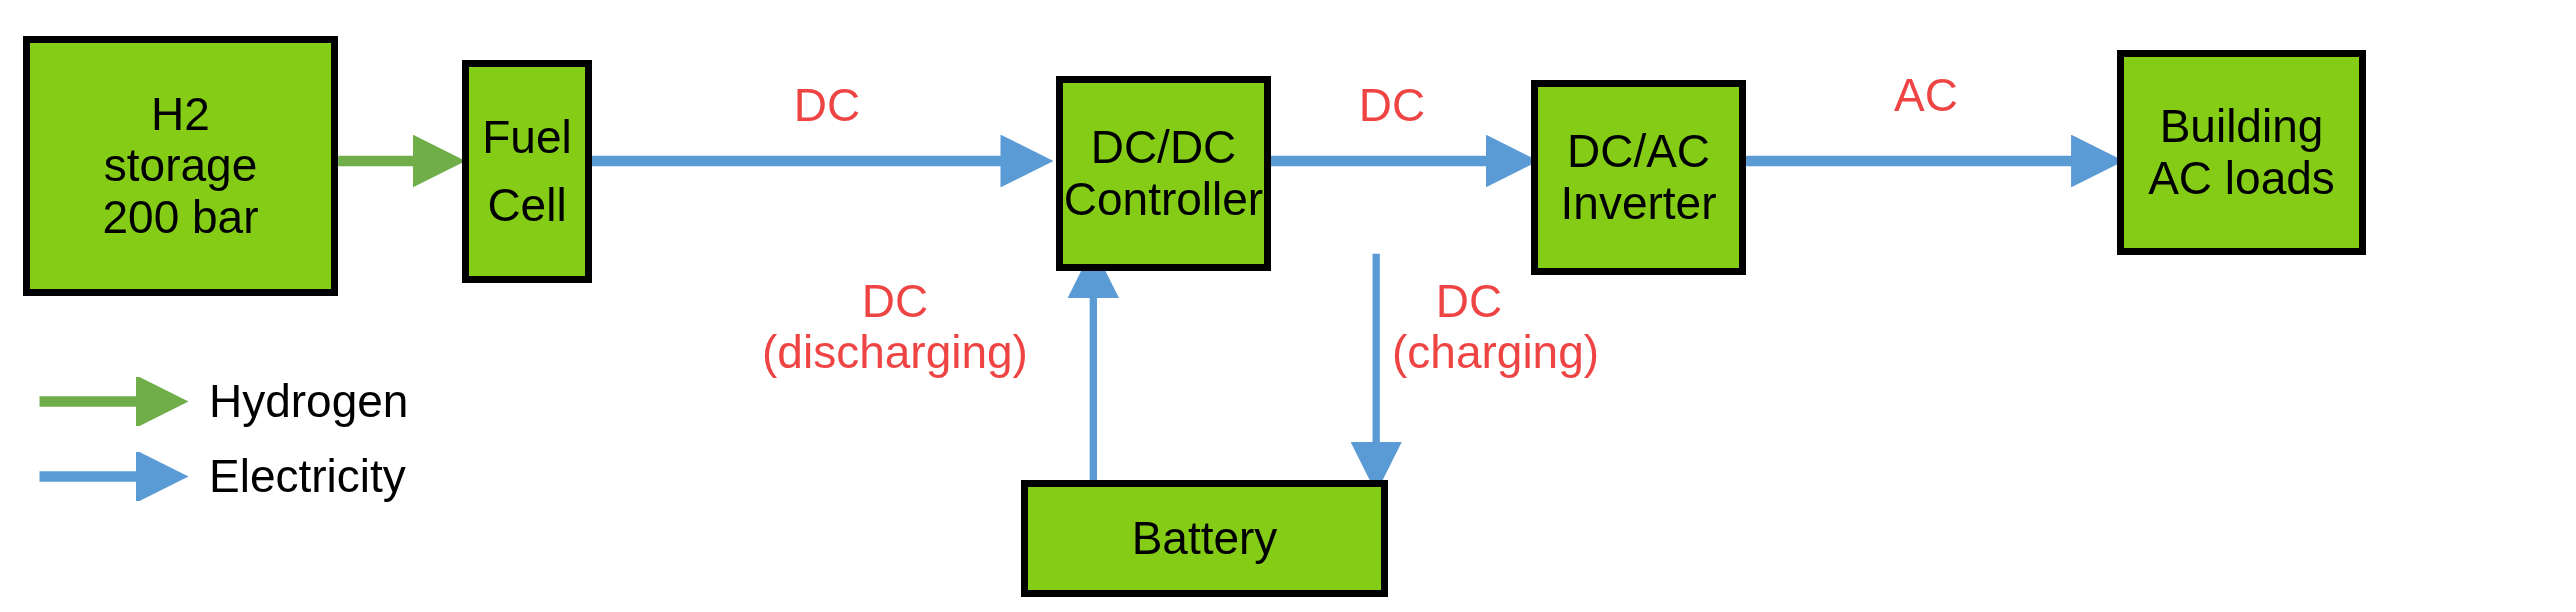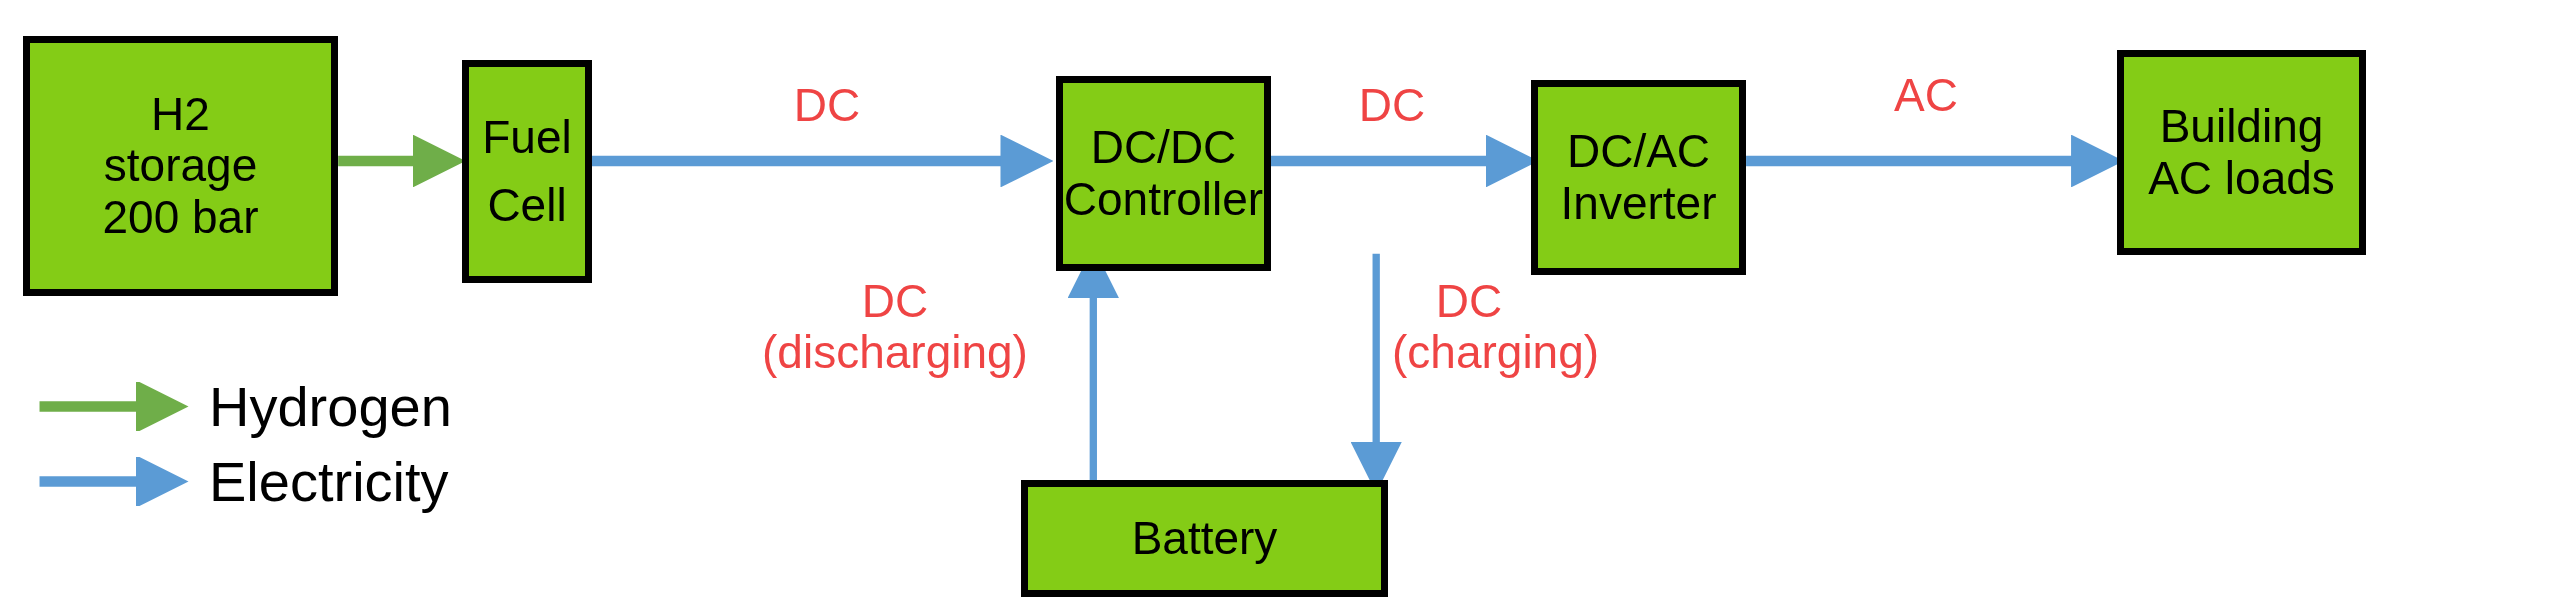--- a/index.html
+++ b/index.html
@@ -60,21 +60,21 @@
   .legend {
     position: absolute;
     z-index: 2;
   }
   .legend-row {
     position: absolute;
     display: flex;
     align-items: center;
   }
   .legend-label {
-    font-size: 56px;
+    font-size: 46px;
     color: #000000;
     white-space: nowrap;
     margin-left: 13px;
   }
   .legend-svg { display: block; }
 </style>
 </head>
 <body>
 
 <div id="canvas">

